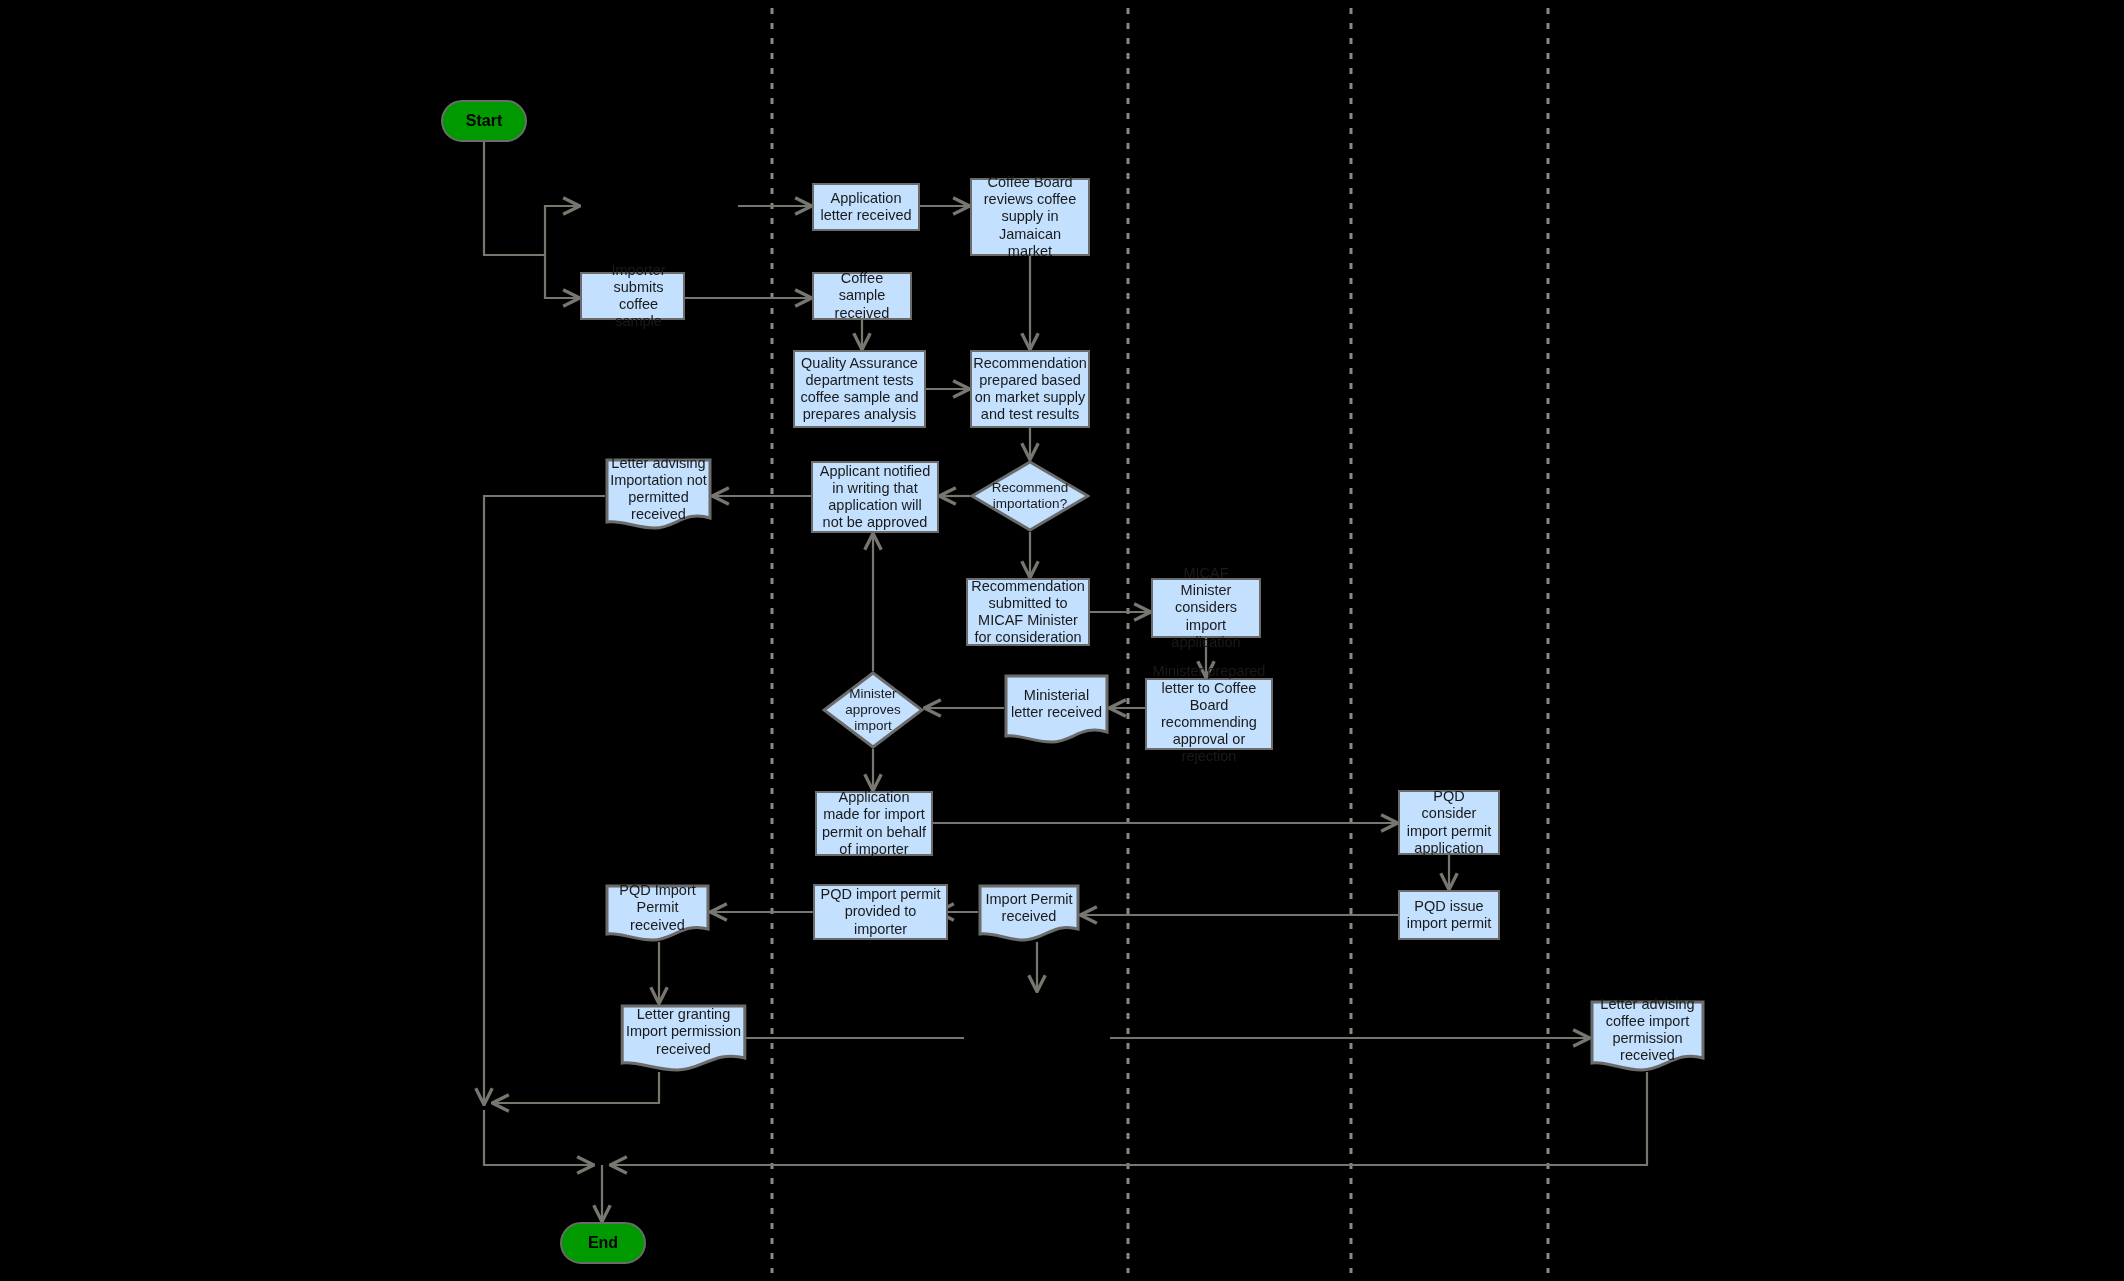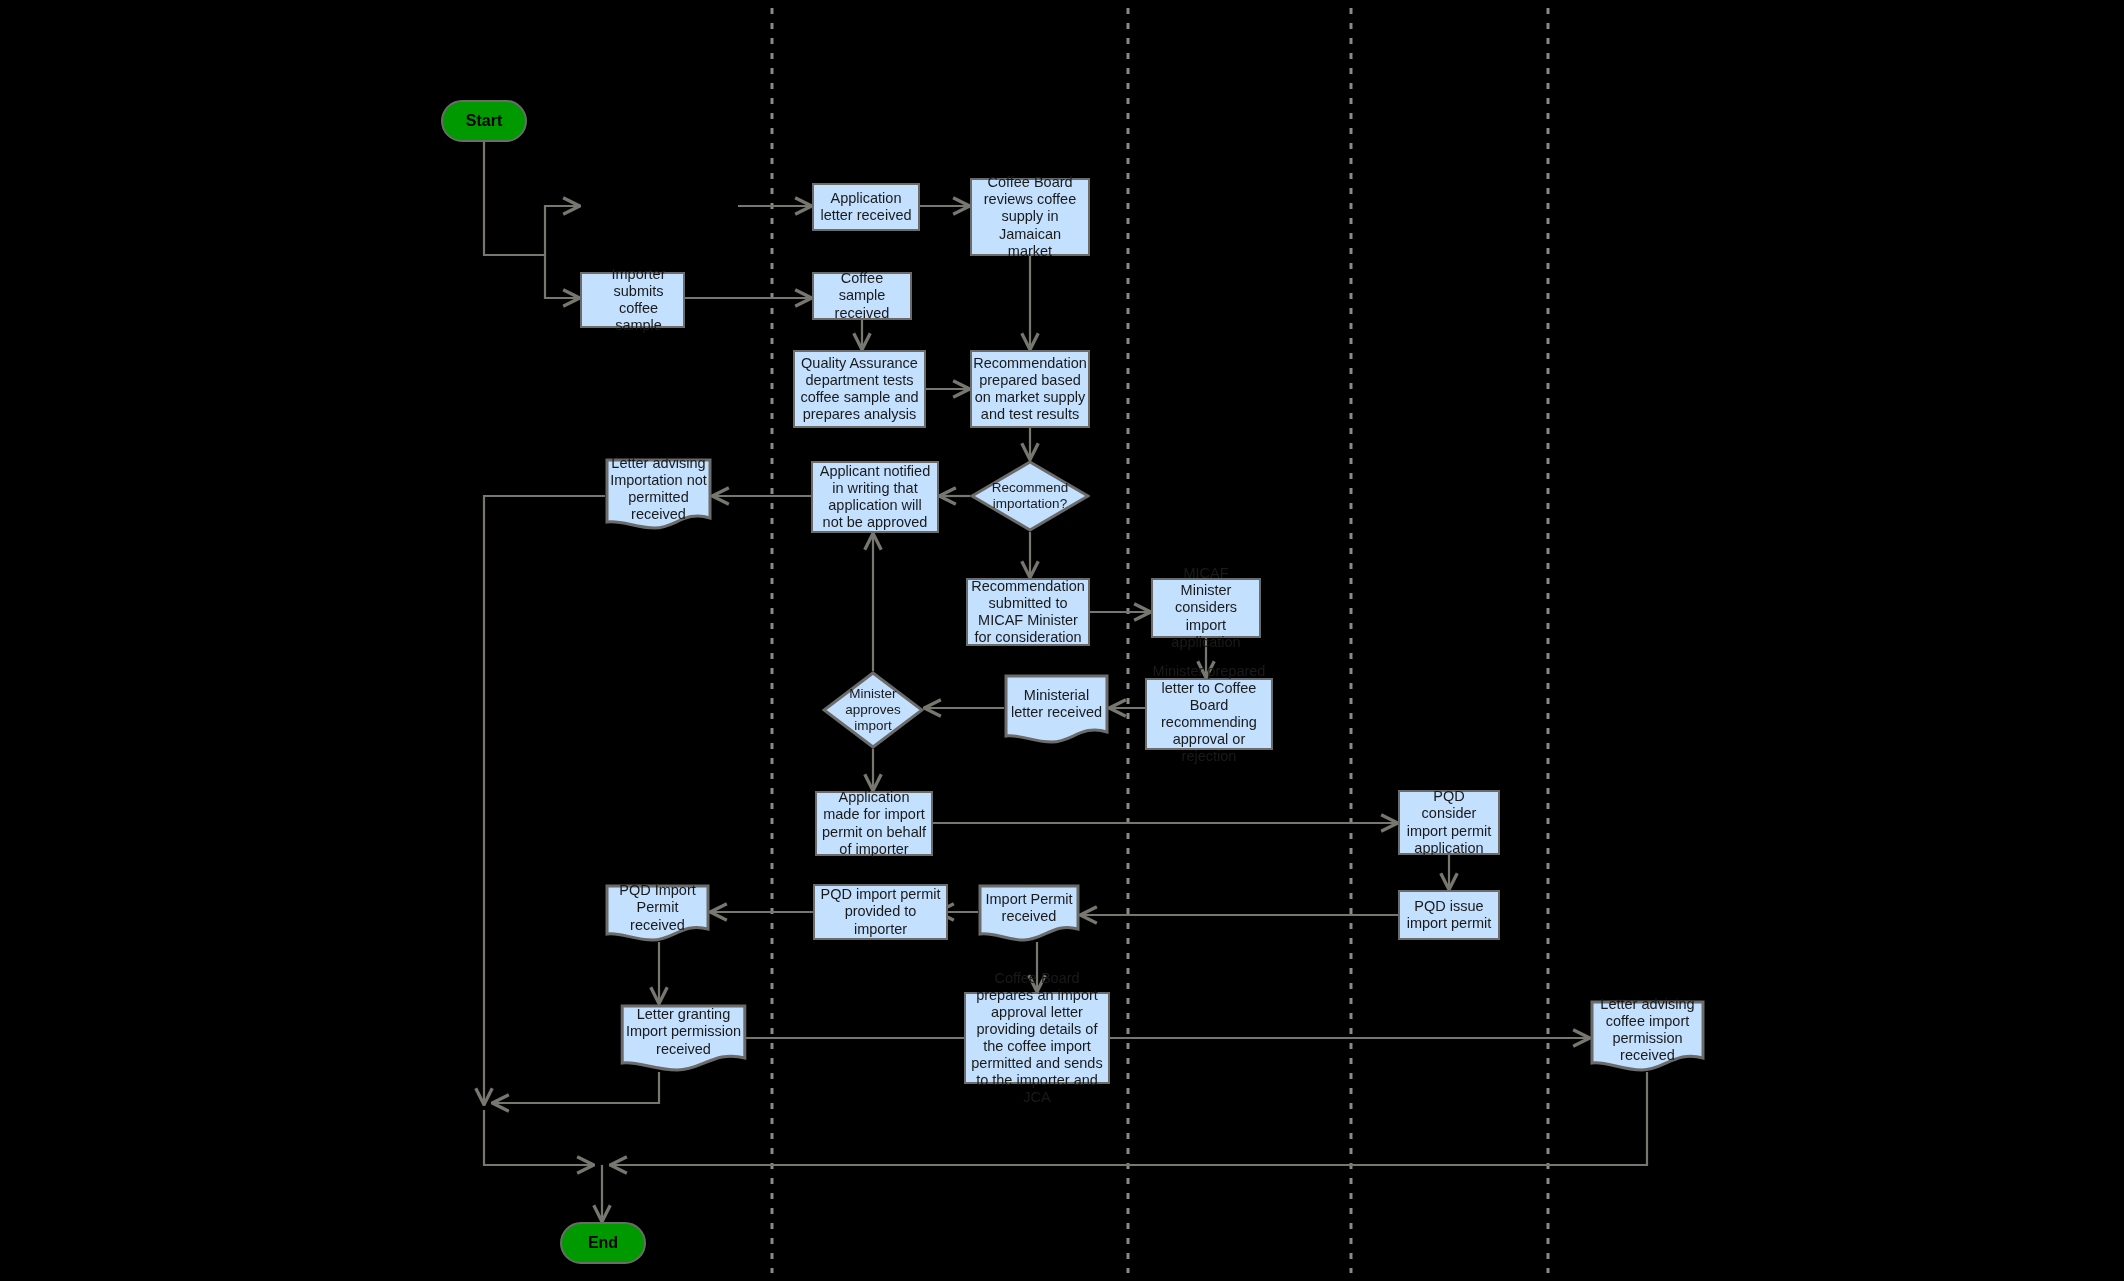--- a/index.html
+++ b/index.html
@@ -165,21 +165,21 @@
 
       <path d="M 602 1165 L 602 1220"></path>
     </g>
   </svg>
 
   <div class="node n-terminator" style="left:441px; top:100px; width:86px; height:42px;">
     <span class="lbl">Start</span>
   </div>
 
 
-  <div class="node n-process" style="left:580px; top:272px; width:105px; height:56px;padding-left:12px;">
+  <div class="node n-process" style="left:580px; top:272px; width:105px; height:48px;padding-left:12px;">
     <span class="lbl">Importer submits coffee sample</span>
   </div>
 
   <div class="node n-process" style="left:812px; top:183px; width:108px; height:48px;">
     <span class="lbl">Application letter received</span>
   </div>
 
   <div class="node n-process" style="left:812px; top:272px; width:100px; height:48px;">
     <span class="lbl">Coffee sample received</span>
   </div>
@@ -263,23 +263,20 @@
     <span class="lbl">PQD import permit provided to importer</span>
   </div>
 
   <div class="node n-document" style="left:605px; top:884px; width:105px; height:58px; padding-bottom:10px;">
     <svg class="doc" viewBox="0 0 105 58" preserveAspectRatio="none">
       <path d="M 2 2 L 103 2 L 103 45 C 78 38 68 56 48 56 C 28 56 16 48 2 50 Z" fill="#c3e0ff" stroke="#6b6b6b" stroke-width="3" vector-effect="non-scaling-stroke"></path>
     </svg>
     <span class="lbl">PQD Import Permit received</span>
   </div>
 
-  <div class="node n-process" style="left:964px; top:992px; width:146px; height:92px;">
-    <span class="lbl">Coffee Board prepares an import approval letter providing details of the coffee import permitted and sends to the importer and JCA</span>
-  </div>
 
   <div class="node n-document" style="left:620px; top:1004px; width:127px; height:68px; padding-bottom:12px;">
     <svg class="doc" viewBox="0 0 115 68" preserveAspectRatio="none">
       <path d="M 2 2 L 113 2 L 113 54 C 86 46 74 66 52 66 C 30 66 17 57 2 59 Z" fill="#c3e0ff" stroke="#6b6b6b" stroke-width="3" vector-effect="non-scaling-stroke"></path>
     </svg>
     <span class="lbl">Letter granting Import permission received</span>
   </div>
 
   <div class="node n-document" style="left:1590px; top:1000px; width:115px; height:72px; padding-bottom:12px;">
     <svg class="doc" viewBox="0 0 115 72" preserveAspectRatio="none">

